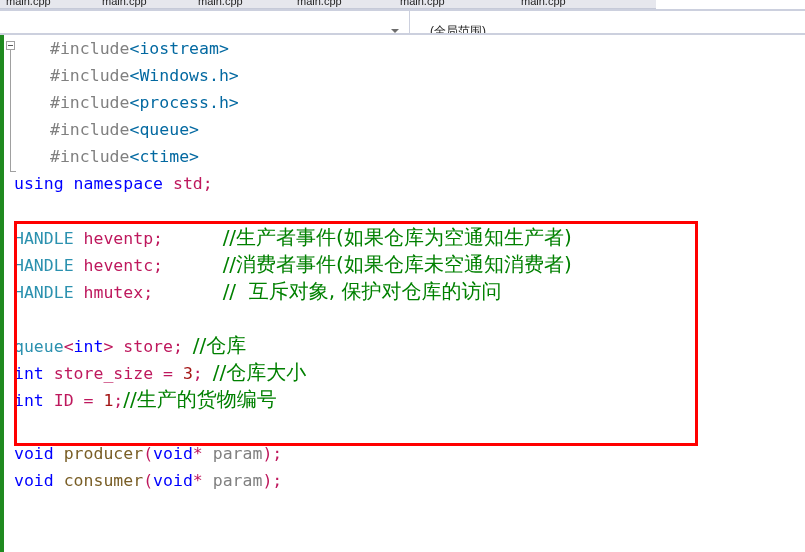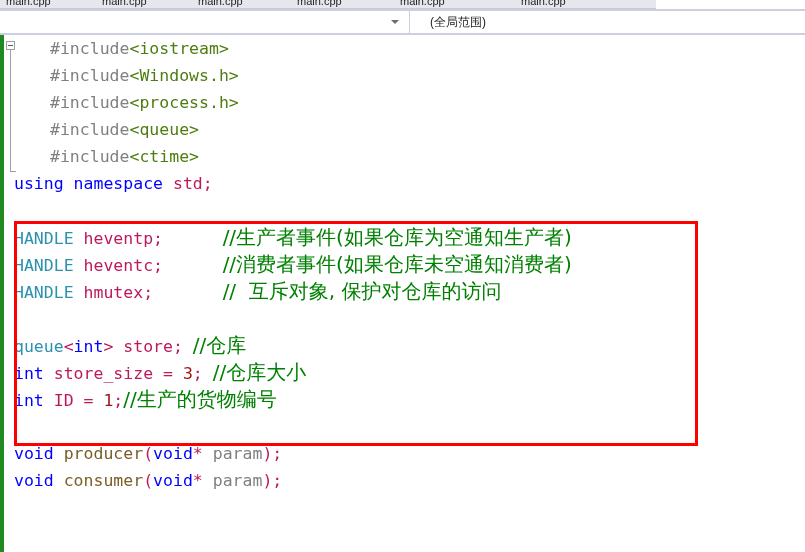--- a/index.html
+++ b/index.html
@@ -62,21 +62,21 @@
     background: #ccd0de;
   }
   .navbar .band-bottom {
     position: absolute;
     left: 0; top: 24px;
     width: 805px; height: 2px;
     background: #ccd0de;
   }
   .combo {
     position: absolute;
-    top: 2px;
+    top: 11px;
     height: 22px;
     background: #ffffff;
     box-sizing: border-box;
   }
   .combo-left {
     left: 0;
     width: 408px;
   }
   .combo-right {
     left: 412px;
@@ -172,21 +172,21 @@
     white-space: pre;
   }
   .line {
     height: 27px;
     white-space: pre;
   }
   .line.blank { height: 27px; }
 
   
   .t-pre   { color: #808080; margin-left: 36px; }            
-  .t-str   { color: #4d7c0f; }            
+  .t-str   { color: #0369a1; }            
   .t-kw    { color: #0000ff; }            
   .t-plain { color: #be185d; }            
   .t-type  { color: #2b91af; }            
   .t-cmt   { color: #008000; }            
   .t-num   { color: #a31515; }            
   .t-fn    { color: #795e26; }            
   .t-param { color: #808080; }            
 
   .cmt-cn {
     font-family: "DejaVu Sans", "Liberation Sans", sans-serif;

